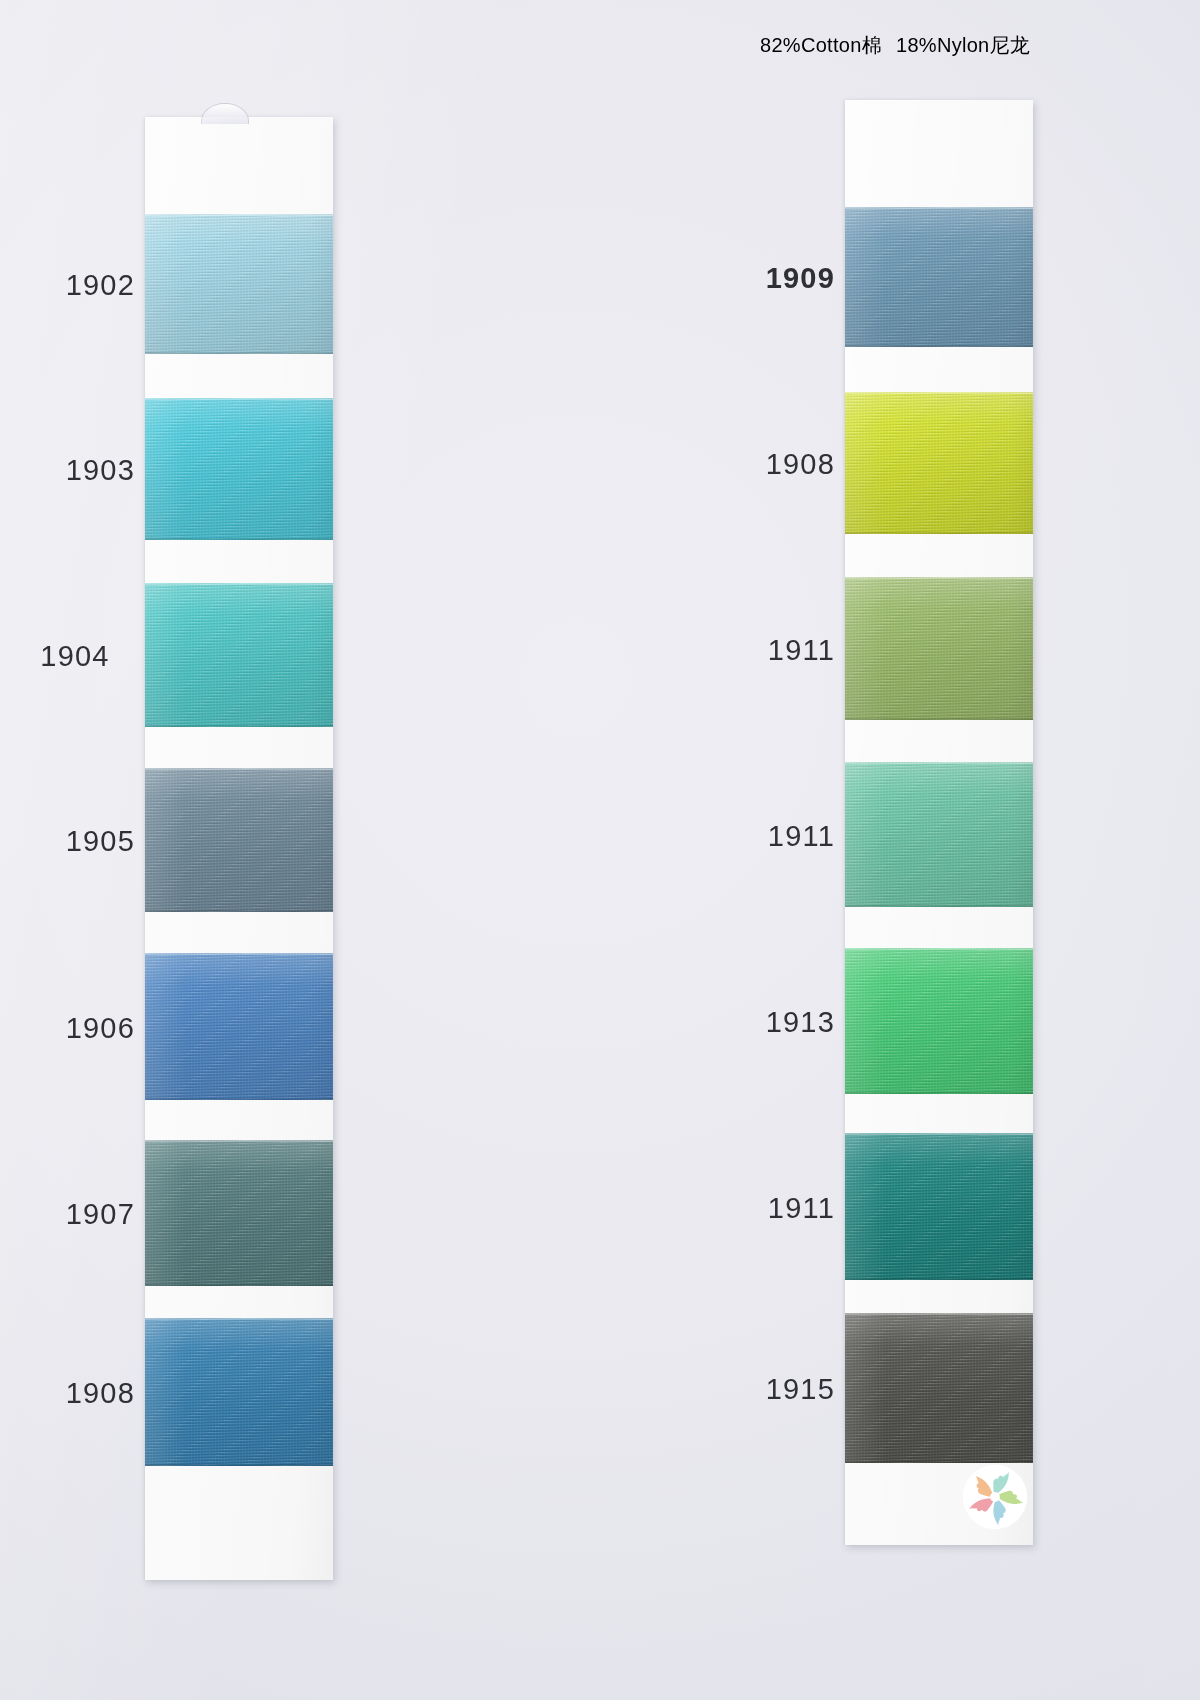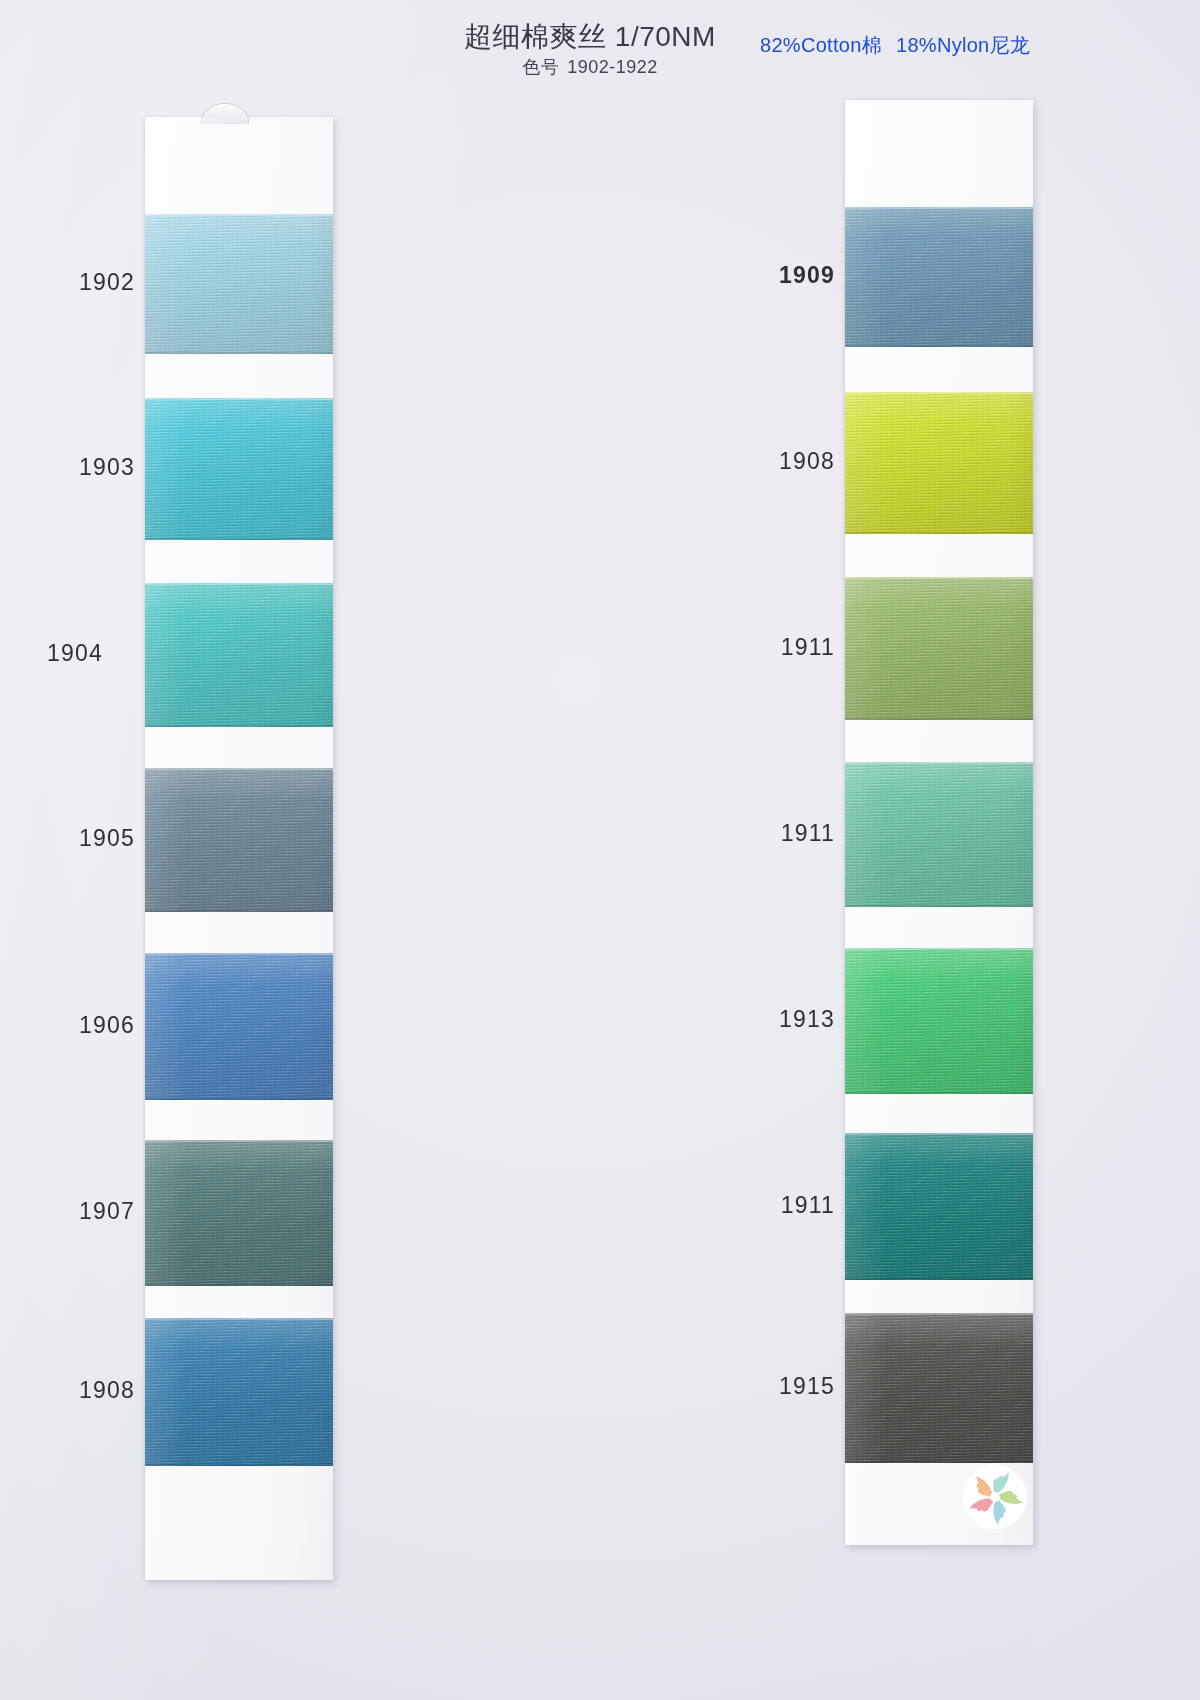--- a/index.html
+++ b/index.html
@@ -57,21 +57,21 @@
     color: #44444c;
     letter-spacing: 0.5px;
     white-space: nowrap;
   }
   .title-sub .sub-label { margin-right: 8px; }
   #composition {
     position: absolute;
     left: 760px;
     top: 32px;
     font-size: 20px;
-    color: #1d4ed8;
+    color: #000000;
     white-space: nowrap;
     letter-spacing: 0.3px;
   }
   #composition .comp-gap { display: inline-block; width: 14px; }
 
   
   .column {
     position: absolute;
     top: 0;
   }
@@ -146,21 +146,21 @@
   .swatch .edge-bottom {
     position: absolute; left:0; right:0; bottom:0; height:2px;
     background: rgba(0,0,0,0.10);
   }
 
   
   .swatch-label {
     position: absolute;
     width: 120px;
     text-align: right;
-    font-size: 23px;
+    font-size: 29px;
     color: #2f2f36;
     letter-spacing: 1.2px;
     font-family: "Liberation Sans", sans-serif;
   }
   #col-0 .swatch-label { left: 15px; }
   #col-1 .swatch-label { left: 365px; }
 
   
   #brand-logo {
     position: absolute;
@@ -170,26 +170,20 @@
     height: 70px;
   }
 </style>
 </head>
 <body>
 
 <div id="backdrop"></div>
 
 <div id="header">
 
-  <div id="title-block">
-    <div class="title-main">超细棉爽丝 1/70NM</div>
-    <div class="title-sub">
-      <span class="sub-label">色号</span><span>1902-1922</span>
-    </div>
-  </div>
 
   <div id="composition">
     <span>82%Cotton棉</span><span class="comp-gap"></span><span>18%Nylon尼龙</span>
   </div>
 
 </div>
 
 <div class="column" id="col-0">
     <div class="card" style="left: 145px; top: 117px; height: 1463px; background: rgb(251, 251, 252);">
       <div class="hang-tab"></div>

